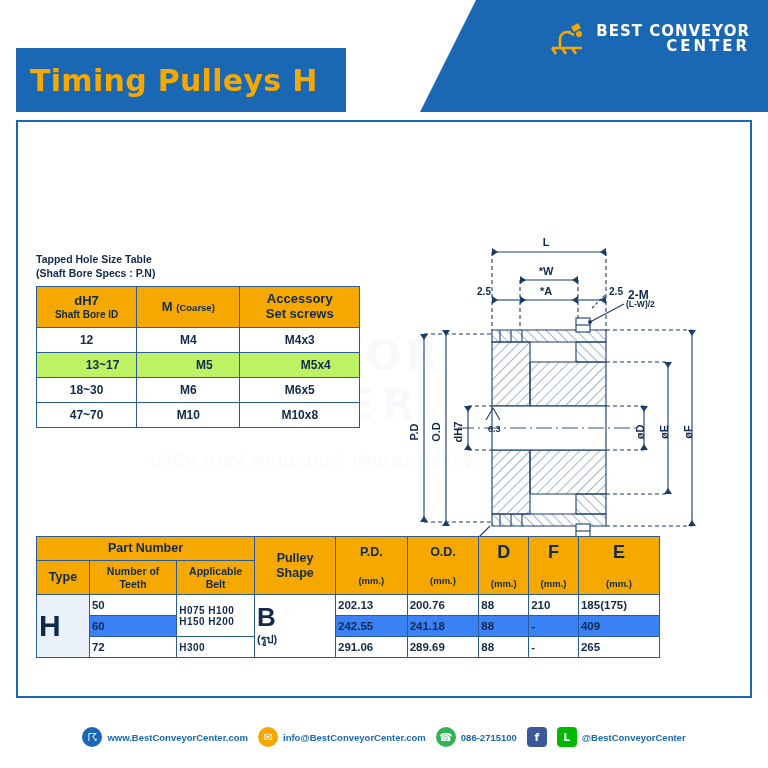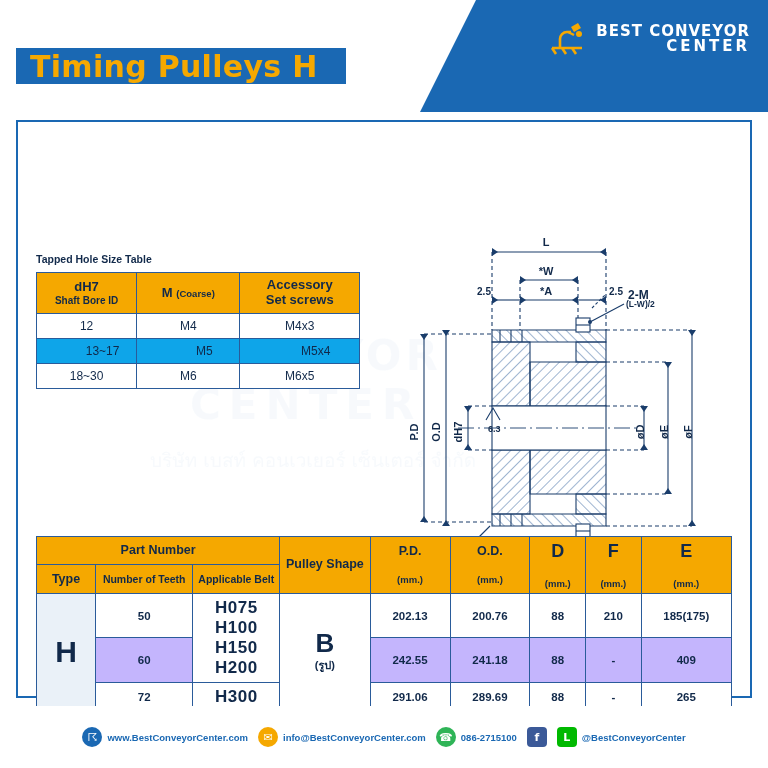--- a/index.html
+++ b/index.html
@@ -23,21 +23,21 @@
   }
   .header-white::after {
     content: "";
     position: absolute; right: -56px; top: 0;
     width: 0; height: 0;
     border-left: 56px solid #ffffff;
     border-bottom: 112px solid transparent;
   }
   .title-band {
     position: absolute; left: 16px; top: 48px;
-    width: 330px; height: 36px;
+    width: 330px; height: 64px;
     background: #1a68b3;
     display: flex; align-items: center;
   }
   .title-band .title {
     color: #f5a800;
     font-size: 30px; font-weight: bold;
     letter-spacing: .3px;
     padding-left: 14px;
     font-family: "DejaVu Sans", sans-serif;
   }
@@ -103,50 +103,50 @@
   table.tbl td, table.tbl th { border: 1px solid #2a5b9a; }
 
   .tapped-tbl th {
     background: #f5a800; color: #11294a;
     font-size: 13px; font-weight: bold; padding: 5px 2px;
     line-height: 1.15;
   }
   .tapped-tbl th .sub { font-size: 10px; display: block; font-weight: bold; }
   .tapped-tbl th .small { font-size: 9.5px; font-weight: bold; }
   .tapped-tbl td {
-    text-align: center; font-size: 12px; font-weight: normal; color: #11294a;
+    text-align: center; font-size: 12px; font-weight: bold; color: #11294a;
     padding: 5px 2px; background: #ffffff;
   }
-  .tapped-tbl tr.alt td { background: #0ea5e9; padding-left: 34px; }
+  .tapped-tbl tr.alt td { background: #bef264; padding-left: 34px; }
 
   
   .drawing { position: absolute; left: 380px; top: 122px; width: 368px; height: 388px; }
 
   
-  .spec-wrap { position: absolute; left: 36px; top: 424px; width: 696px; }
+  .spec-wrap { position: absolute; left: 36px; top: 424px; width: 624px; }
   .spec-tbl { border-collapse: collapse; width: 100%; table-layout: fixed; }
   .spec-tbl td, .spec-tbl th { border: 1px solid #2a5b9a; }
   .spec-tbl th {
     background: #f5a800; color: #11294a; font-weight: bold;
     font-size: 12.5px; padding: 4px 2px; line-height: 1.2;
   }
   .spec-tbl th .u { display: block; font-size: 9.5px; font-weight: bold; margin-top: 15px; }
   .spec-tbl th.big { font-size: 18px; }
   .spec-tbl td {
-    text-align: center; font-size: 11.5px; font-weight: bold; color: #11294a;
+    font-size: 11.5px; font-weight: bold; color: #11294a;
     padding: 4px 2px; background: #ffffff;
   }
-  .spec-tbl tr.alt td { background: #c4b5fd; }
+  .spec-tbl tr.alt td { background: #3b82f6; }
   .spec-tbl td.type-cell {
     font-size: 30px; font-weight: bold; color: #11294a; background: #eaf1f8;
   }
   .spec-tbl td.shape-cell { background: #ffffff; }
   .spec-tbl td.shape-cell .b { font-size: 26px; font-weight: bold; color: #11294a; display:block; line-height:1; }
   .spec-tbl td.shape-cell .th { font-size: 11px; font-weight: bold; color: #11294a; }
-  .spec-tbl td.belt-cell { font-size: 17px; letter-spacing: .5px; }
+  .spec-tbl td.belt-cell { font-size: 10px; letter-spacing: .5px; }
 
   
   .footer {
     position: absolute; left: 0; bottom: 0; width: 768px; height: 62px;
     background: #ffffff;
     display: flex; align-items: center; justify-content: center; gap: 10px;
   }
   .f-item { display: flex; align-items: center; gap: 5px; }
   .f-item .txt { font-size: 9.5px; color: #1a68b3; font-weight: bold; }
   .circ {
@@ -194,20 +194,21 @@
 
   <div class="watermark">
     <div class="wm1">BEST CONVEYOR</div>
     <div class="wm2">CENTER</div>
     <div class="wm3">บริษัท เบสท์ คอนเวเยอร์ เซ็นเตอร์ จำกัด</div>
   </div>
 
   <div class="tapped-wrap">
     <div class="tapped-caption">
       <div>Tapped Hole Size Table</div>
+      <div>(Shaft Bore Specs : P.N)</div>
     </div>
     <table class="tbl tapped-tbl">
       <thead>
         <tr>
           <th style="width:31%">
             <span>dH7</span>
             <span class="sub">Shaft Bore ID</span>
           </th>
           <th style="width:32%">
             <span>M</span>
@@ -227,20 +228,25 @@
         </tr>
         <tr class="alt">
           <td>13~17</td>
           <td>M5</td>
           <td>M5x4</td>
         </tr>
         <tr>
           <td>18~30</td>
           <td>M6</td>
           <td>M6x5</td>
+        </tr>
+        <tr>
+          <td>47~70</td>
+          <td>M10</td>
+          <td>M10x8</td>
         </tr>
       </tbody>
     </table>
   </div>
 
   <div class="drawing">
     <svg width="368" height="388" viewBox="0 0 368 388">
       <defs>
         <pattern id="hatchR" width="7" height="7" patternTransform="rotate(45)" patternUnits="userSpaceOnUse">
           <line x1="0" y1="0" x2="0" y2="7" stroke="#2a5b9a" stroke-width="0.9"></line>

